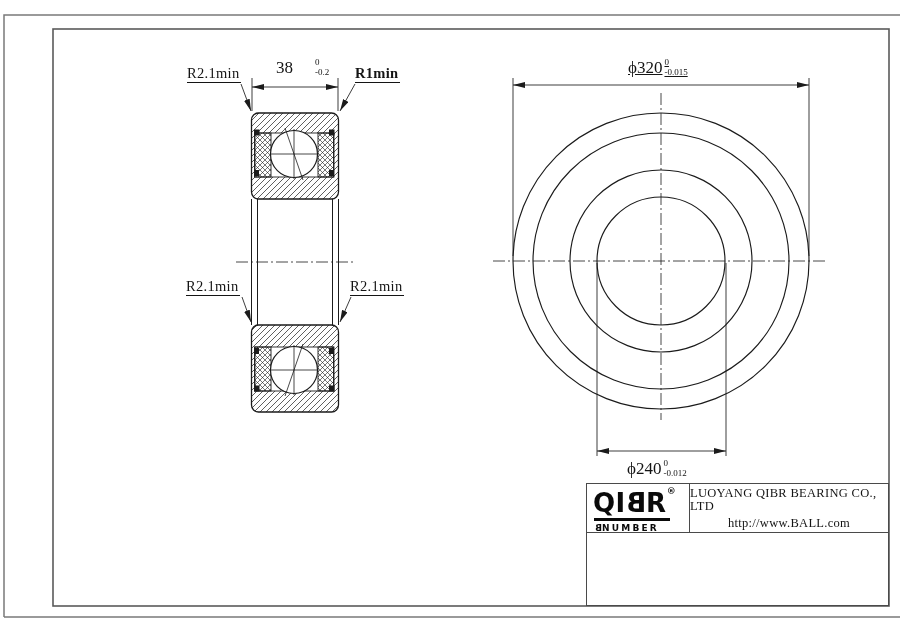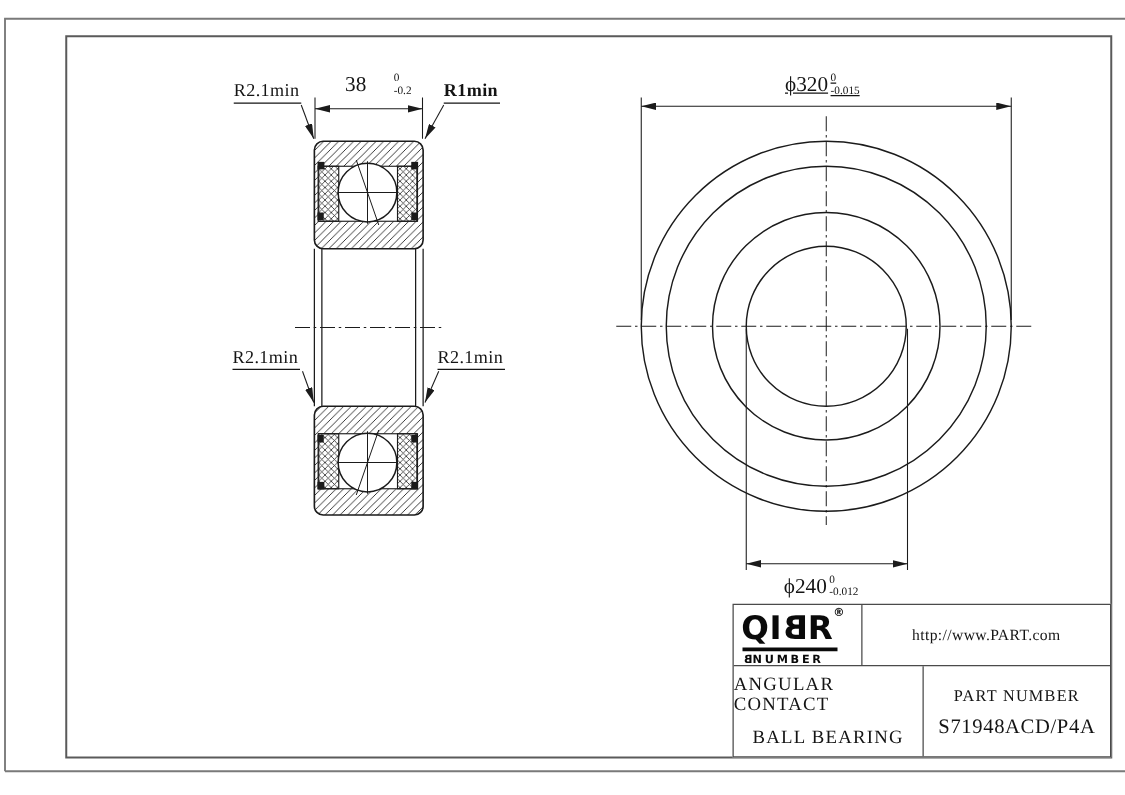--- a/index.html
+++ b/index.html
@@ -170,26 +170,17 @@
     <div class="tb-logo-cell">
       <div class="logo-main">
         <span>QI</span><span class="flip">B</span><span>R</span><sup>®</sup>
       </div>
       <div class="logo-bar"></div>
       <div class="logo-sub">
         <span class="flip">B</span><span>NUMBER</span>
       </div>
     </div>
     <div class="tb-company-cell">
-      <div>http://www.PART.com</div>
-    </div>
-  </div>
-  <div class="tb-row2">
-    <div class="tb-product-cell">
-      <div>ANGULAR CONTACT</div>
-      <div>BALL BEARING</div>
-    </div>
-    <div class="tb-part-cell">
-      <div class="part-label">PART NUMBER</div>
-      <div class="part-number">S71948ACD/P4A</div>
+      <div>LUOYANG QIBR BEARING CO., LTD</div>
+      <div>http://www.BALL.com</div>
     </div>
   </div>
 </div>
 
 </body></html>

